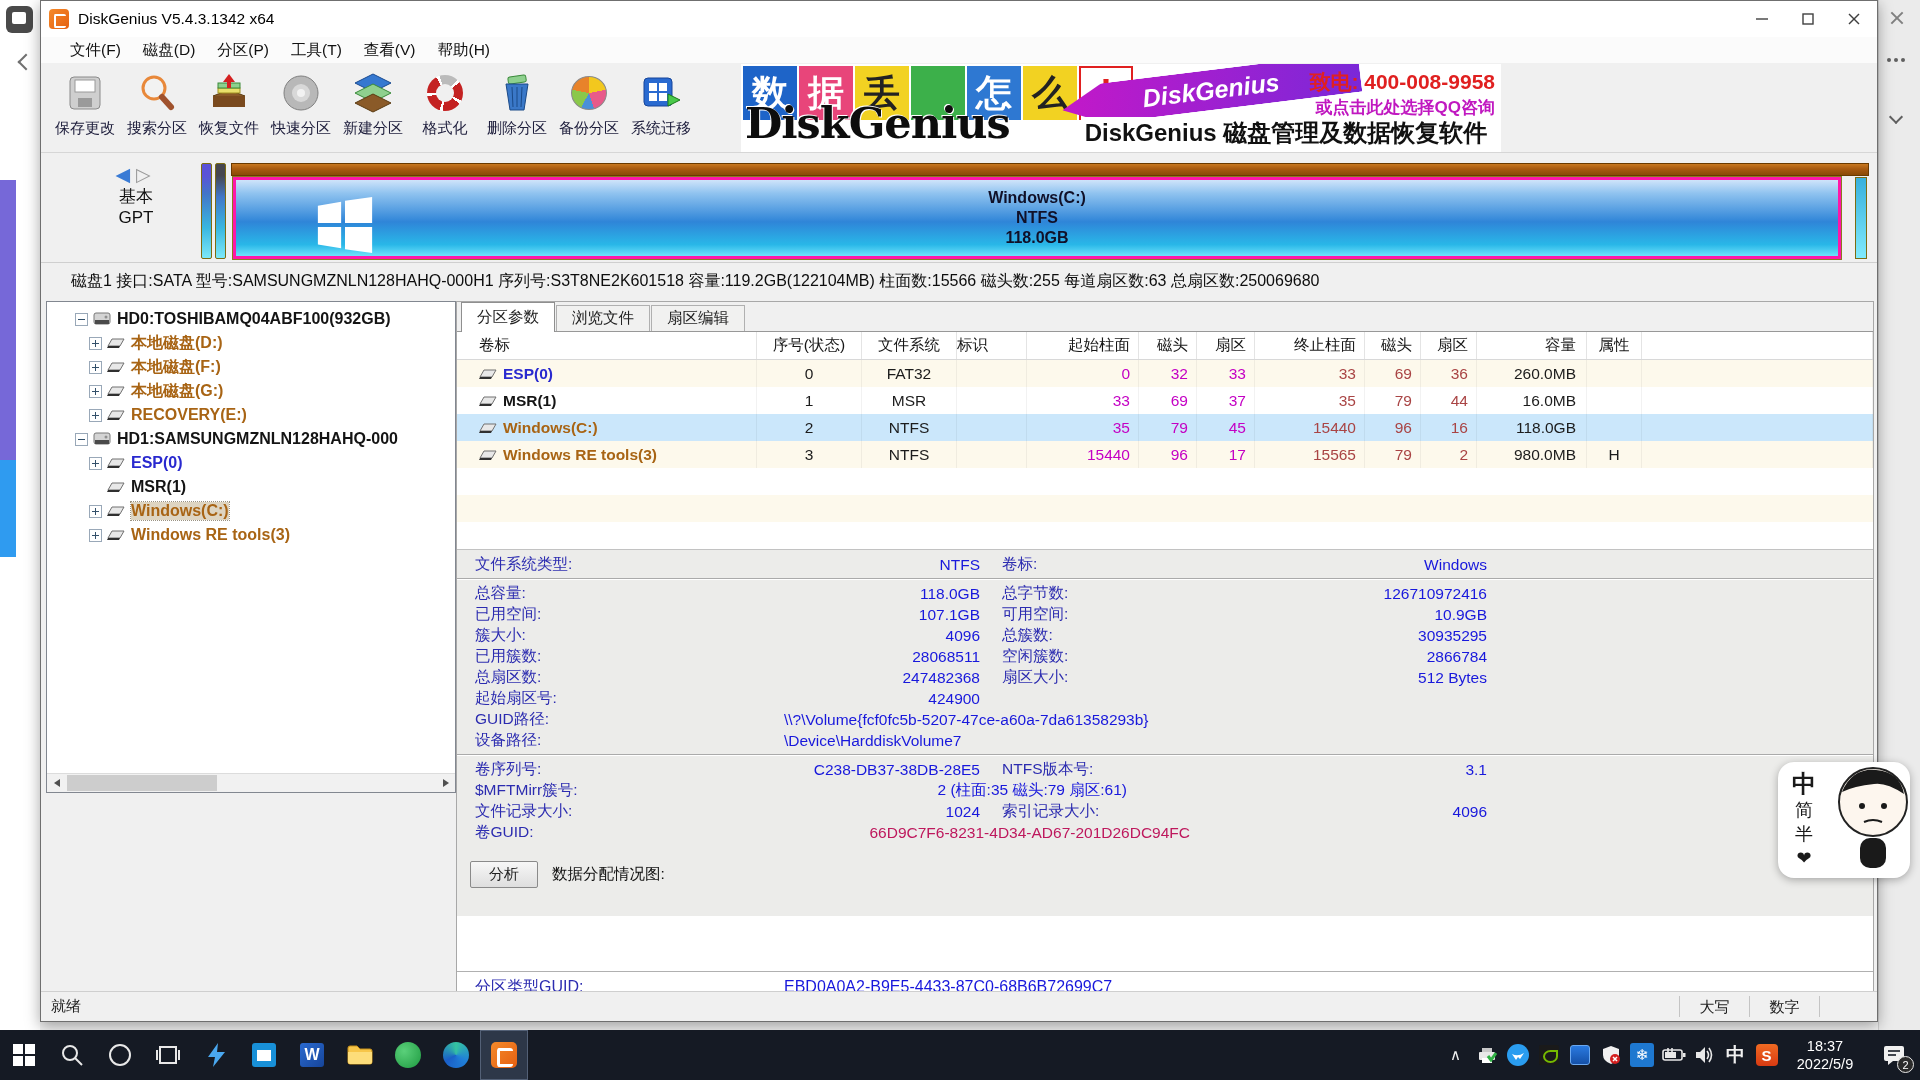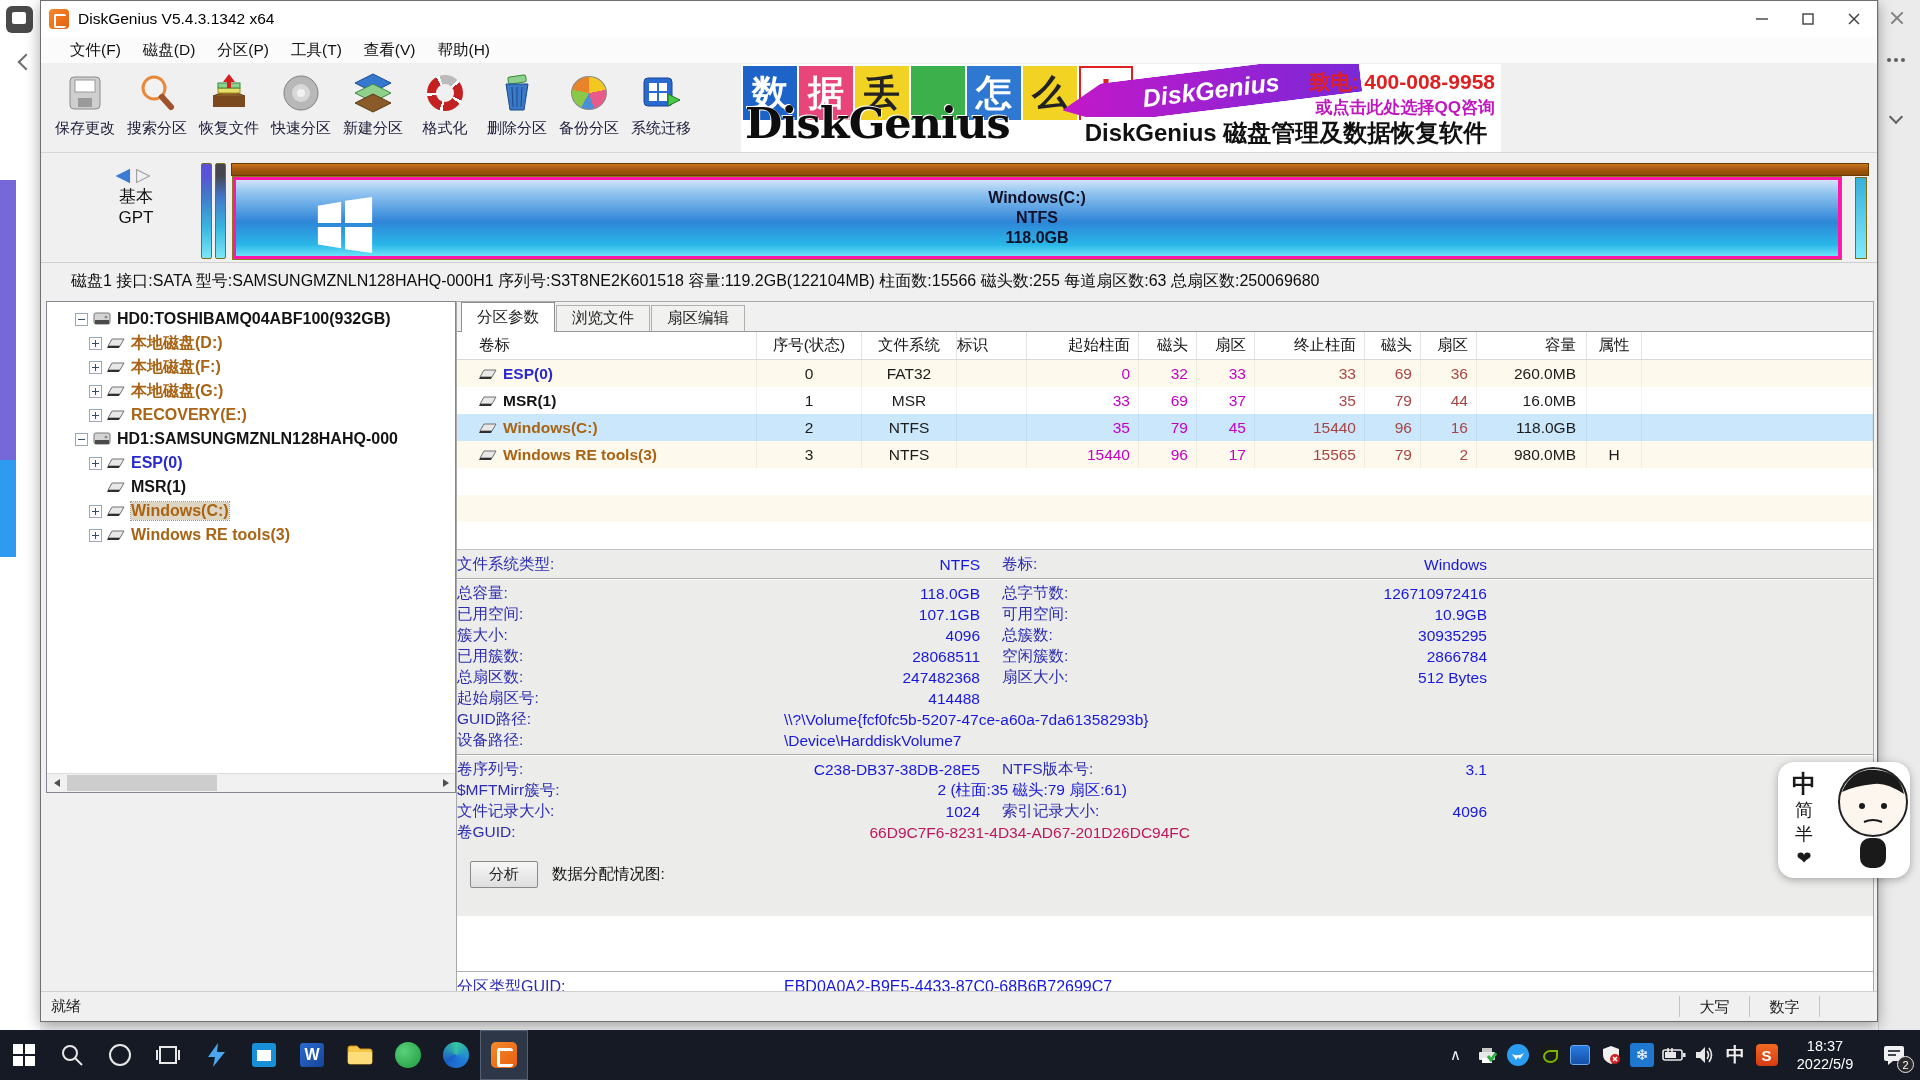--- a/index.html
+++ b/index.html
@@ -113,21 +113,21 @@
   .c10{width:110px;justify-content:flex-end;padding-right:10px} .c11{width:55px;justify-content:center}
   .c12{flex:1}
   .r-cream { background:#fdf9ec; } .r-white { background:#ffffff; } .r-sel { background:#cbe7fb; }
   .mg { color:#c400c4; } .rd { color:#a94444; }
   .rname { font-weight:bold; margin-left:6px; }
   .estripe { width:100%; }
 
   
   .details { background:#ececea; border-top:1px solid #c2c2c2; padding-top:4px; height:367px; font-size:15.5px; }
   .drow { height:21px; display:flex; align-items:center; white-space:nowrap; }
-  .dl1 { width:253px; padding-left:0; color:#2c2cb0; }
+  .dl1 { width:253px; padding-left:18px; color:#2c2cb0; }
   .dv1 { width:270px; text-align:right; color:#1818dc; }
   .dl2 { width:230px; margin-left:22px; color:#2c2cb0; }
   .dv2 { width:255px; text-align:right; color:#1818dc; }
   .dvlong { padding-left:74px; color:#1818dc; }
   .dvmft { width:417px; text-align:right; color:#1818dc; }
   .dvguid { width:480px; text-align:right; color:#be185d; }
   .dsep { height:2px; border-top:1px solid #aaa; border-bottom:1px solid #fff; margin:3px 0; }
   .analyzerow { display:flex; align-items:center; margin:18px 0 0 13px; }
   .abtn { width:68px; height:27px; background:linear-gradient(#f7f7f7,#dedede); border:1px solid #8a8a8a; border-radius:2px; font-size:15px; color:#222; display:flex; align-items:center; justify-content:center; }
   .albl { margin-left:14px; font-size:15.5px; color:#111; }
@@ -625,21 +625,21 @@
           <span class="dv2">2866784</span>
         </div>
       <div class="drow">
           <span class="dl1">总扇区数:</span>
           <span class="dv1">247482368</span>
           <span class="dl2">扇区大小:</span>
           <span class="dv2">512 Bytes</span>
         </div>
       <div class="drow">
           <span class="dl1">起始扇区号:</span>
-          <span class="dv1">414488</span>
+          <span class="dv1">424900</span>
         </div>
       <div class="drow">
           <span class="dl1">GUID路径:</span>
           <span class="dvlong">\\?\Volume{fcf0fc5b-5207-47ce-a60a-7da61358293b}</span>
         </div>
       <div class="drow">
           <span class="dl1">设备路径:</span>
           <span class="dvlong">\Device\HarddiskVolume7</span>
         </div>
       <div class="dsep"></div>

